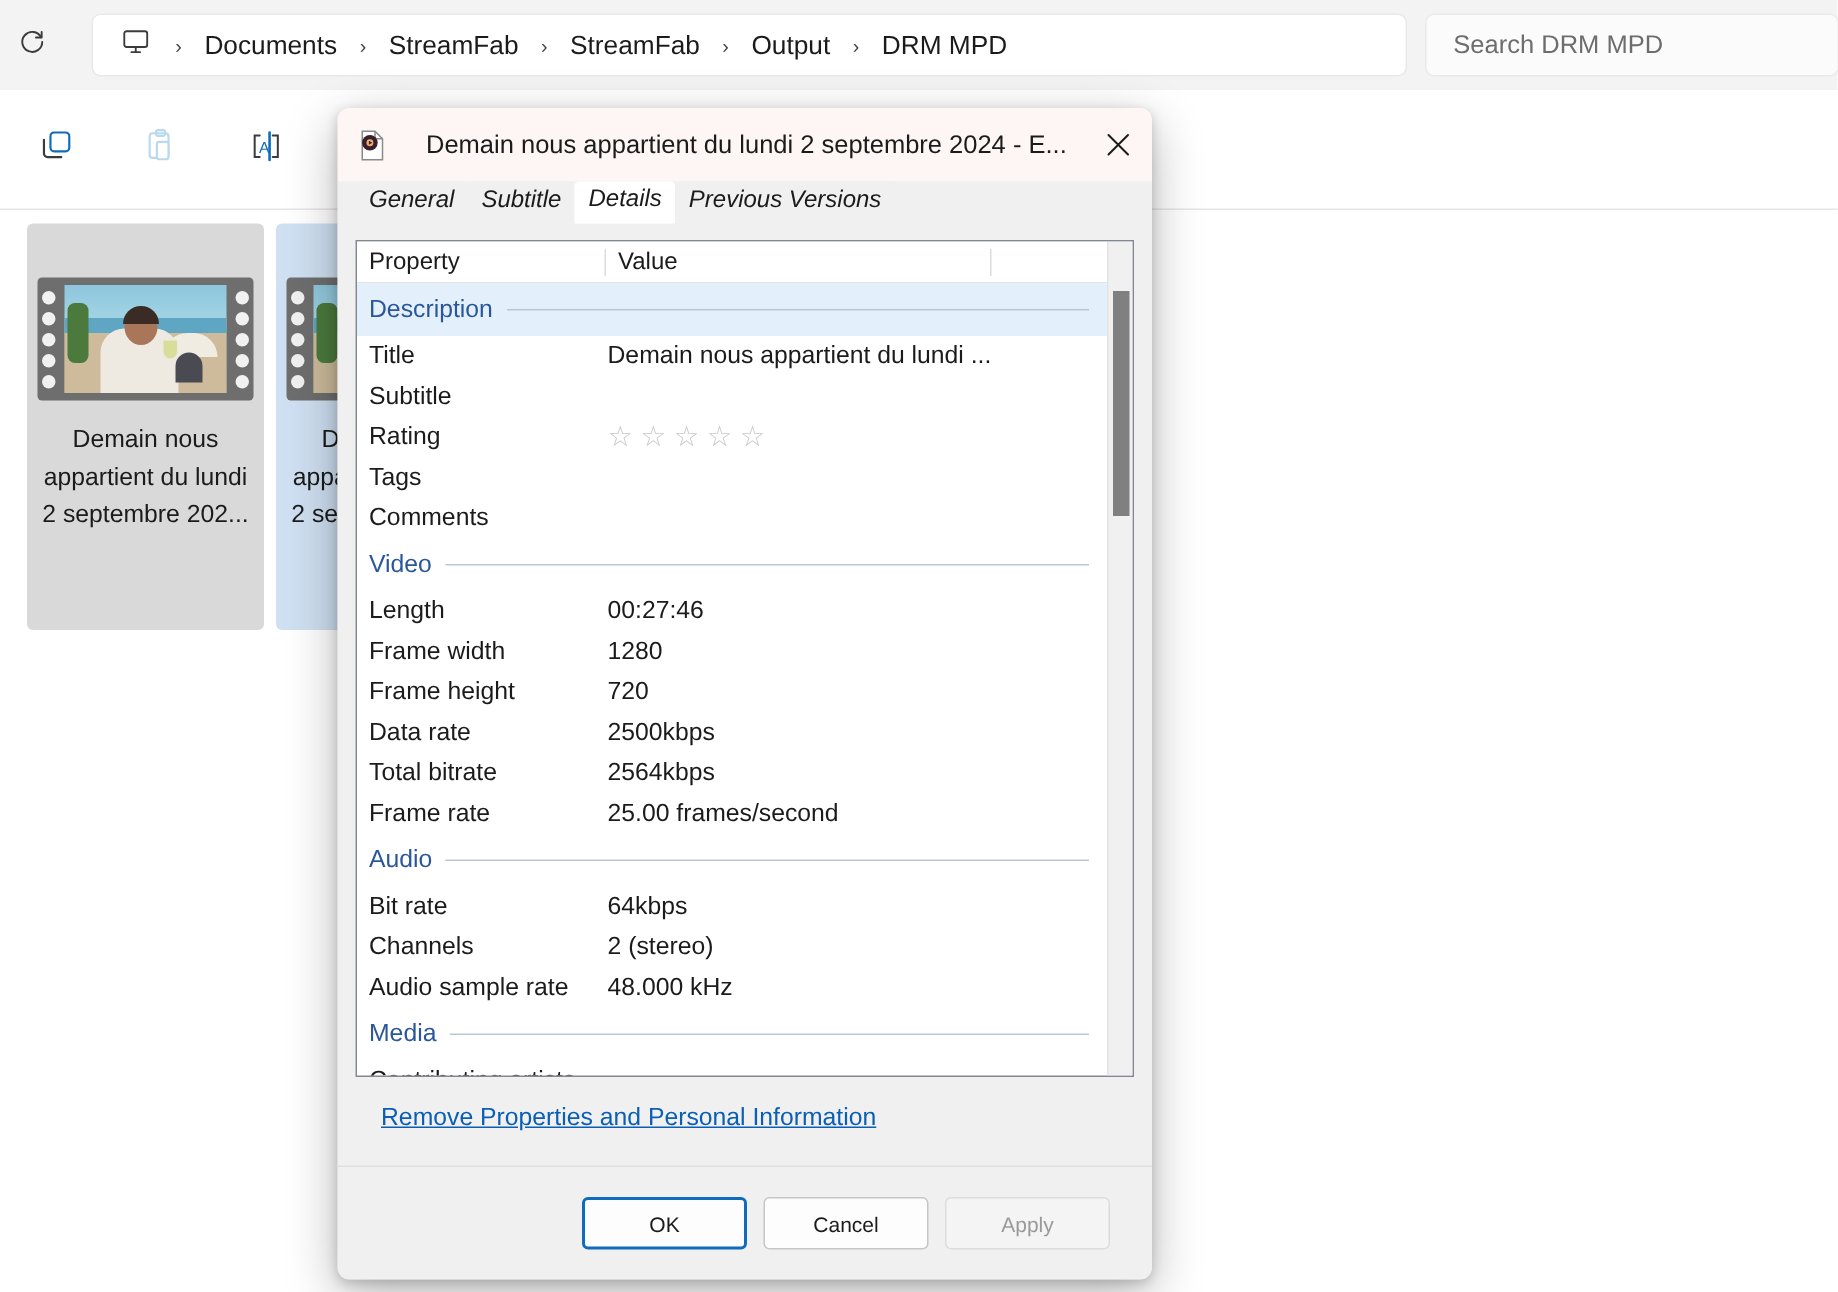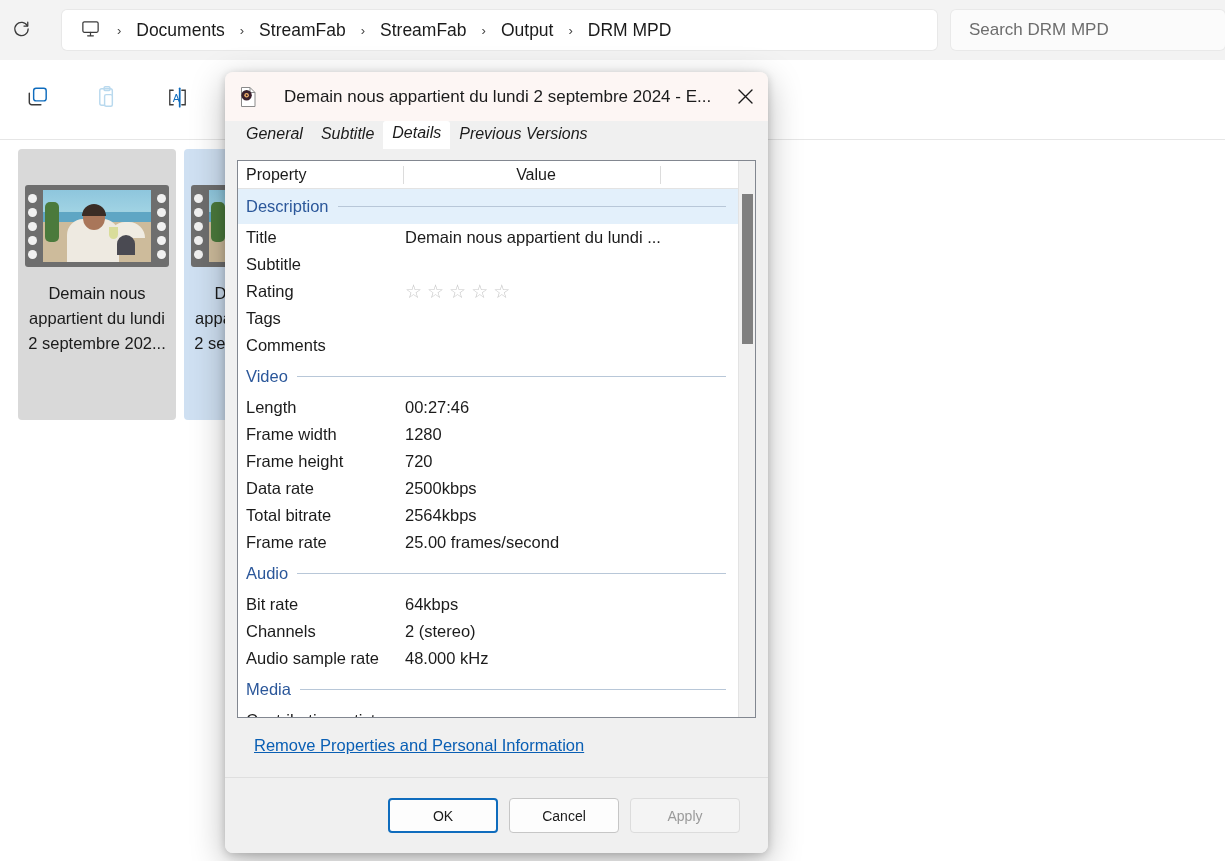--- a/index.html
+++ b/index.html
@@ -220,21 +220,21 @@
 
   .prop-header {
     height: 28px;
     display: flex; align-items: center;
     border-bottom: 1px solid #e3e3e3;
     background: #ffffff;
     position: relative;
   }
   .hcol { font-size: 16px; color: #1b1b1b; padding-left: 8px; }
   .hcol.c1 { width: 166px; border-right: 1px solid #dcdcdc; }
-  .hcol.c2 { width: 257px; border-right: 1px solid #dcdcdc; text-align: center; }
+  .hcol.c2 { width: 257px; border-right: 1px solid #dcdcdc; }
   .hcol.c3 { flex: 1 1 auto; }
 
   .prop-rows { position: relative; }
   .sec-row {
     height: 35px;
     display: flex; align-items: center;
     padding-left: 8px;
   }
   .sec-row.hl { background: #e3f0fb; }
   .sec-label {

